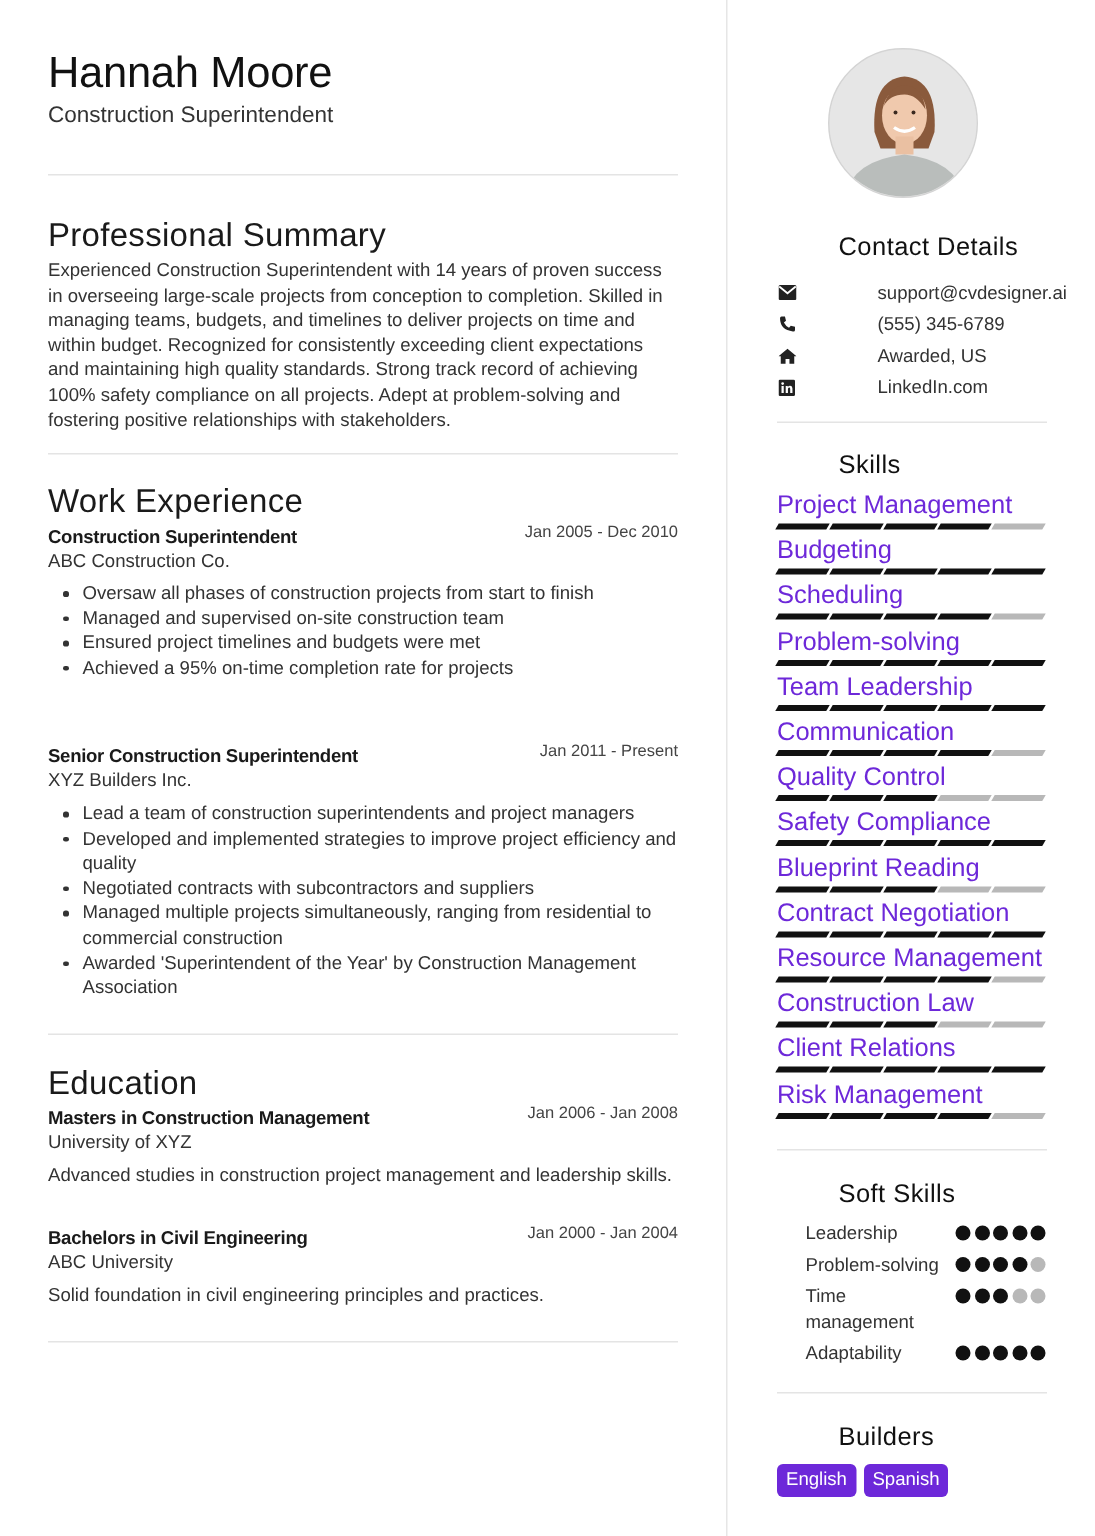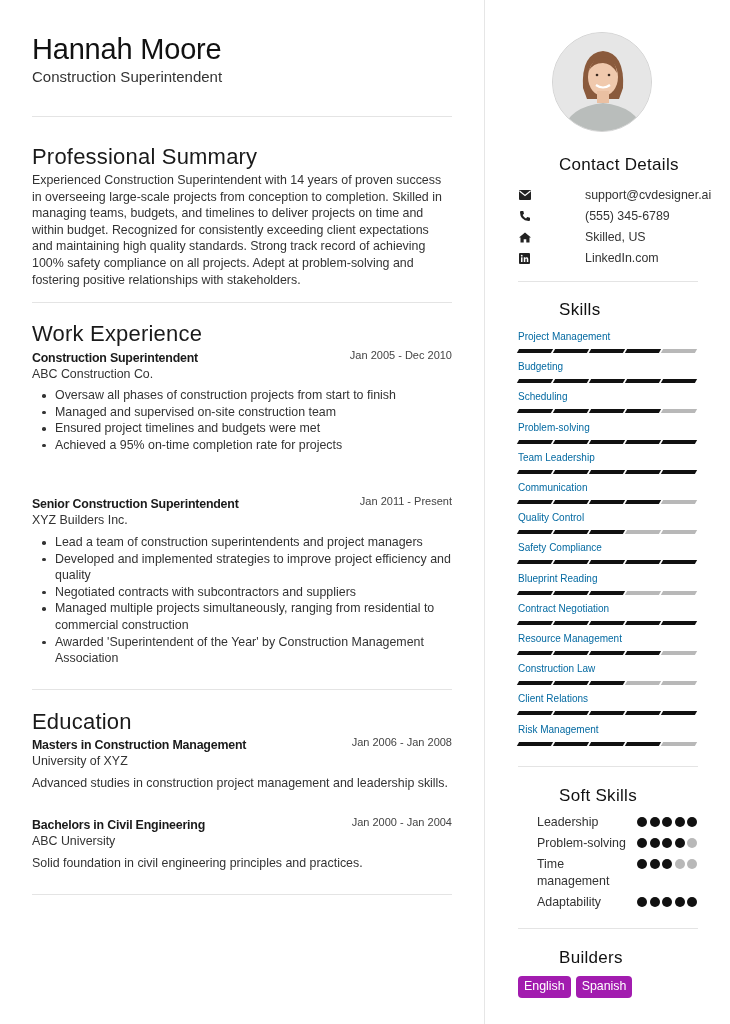--- a/index.html
+++ b/index.html
@@ -28,33 +28,33 @@
   
   .right { position: absolute; left: 518px; top: 0; width: 180px; }
   .avatar { position: absolute; left: 34px; top: 32px; width: 100px; height: 100px; border-radius: 50%; background: #e5e5e5; border: 1px solid #d4d4d4; overflow: hidden; }
   .r-title { position: absolute; left: 0; font-size: 17px; font-weight: 500; color: #111111; letter-spacing: 0.3px; margin-left: 41px; }
   .contact-row { position: absolute; left: 0; height: 18px; display: flex; align-items: center; gap: 46px; }
   .contact-icon { width: 13px; height: 13px; margin-right: 8px; display: flex; align-items: center; justify-content: center; }
   .contact-text { font-size: 12.4px; color: #333333; }
   .r-hline { position: absolute; left: 0; width: 180px; height: 1px; background: #e4e4e4; }
 
   .skill { position: absolute; left: 0; width: 180px; }
-  .skill-name { font-size: 10px; color: #0369a1; line-height: 15px; }
+  .skill-name { font-size: 17px; color: #6d28d9; line-height: 15px; }
   .skill-bar { display: flex; gap: 2px; margin-top: 5px; }
   .seg { width: 34px; height: 4px; transform: skewX(-30deg); background: #111111; }
   .seg.off { background: #b8b8b8; }
 
   .soft { position: absolute; left: 0; width: 180px; display: flex; justify-content: flex-end; }
   .soft-name { font-size: 12.4px; color: #333333; line-height: 16.5px; width: 100px; }
   .dots { display: flex; gap: 2.5px; margin-top: 3px; padding-right: 1px; }
   .dot { width: 10px; height: 10px; border-radius: 50%; background: #111111; }
   .dot.off { background: #b8b8b8; }
 
   .langs { position: absolute; left: 0; display: flex; gap: 5px; }
-  .lang { background: #a21caf; color: #ffffff; font-size: 12.4px; padding: 3px 6px 4px 6px; border-radius: 4px; line-height: 15px; }
+  .lang { background: #6d28d9; color: #ffffff; font-size: 12.4px; padding: 3px 6px 4px 6px; border-radius: 4px; line-height: 15px; }
 </style>
 </head>
 <body>
 
 <div class="page">
   <div class="vdivider"></div>
 
   <div class="left">
     <div class="name">Hannah Moore</div>
     <div class="role">Construction Superintendent</div>
@@ -134,21 +134,21 @@
           </svg>
       </span>
       <span class="contact-text">(555) 345-6789</span>
     </div>
     <div class="contact-row" style="top:228px;">
       <span class="contact-icon">
         <svg width="12" height="11" viewBox="0 0 12 11">
             <path d="M6 0.5 L12 5.5 L10.5 5.5 L10.5 10.5 L7.3 10.5 L7.3 7.3 L4.7 7.3 L4.7 10.5 L1.5 10.5 L1.5 5.5 L0 5.5 Z" fill="#222"></path>
           </svg>
       </span>
-      <span class="contact-text">Skilled, US</span>
+      <span class="contact-text">Awarded, US</span>
     </div>
     <div class="contact-row" style="top:249px;">
       <span class="contact-icon">
         <svg width="11" height="11" viewBox="0 0 11 11">
             <rect width="11" height="11" rx="1" fill="#222"></rect>
             <rect x="2" y="4.3" width="1.5" height="4.7" fill="#fff"></rect>
             <circle cx="2.75" cy="2.7" r="0.9" fill="#fff"></circle>
             <path d="M4.8 4.3 L6.2 4.3 L6.2 5 Q6.8 4.1 7.9 4.2 Q9.3 4.3 9.3 6 L9.3 9 L7.8 9 L7.8 6.3 Q7.8 5.4 7.1 5.4 Q6.3 5.4 6.3 6.4 L6.3 9 L4.8 9 Z" fill="#fff"></path>
           </svg>
       </span>

